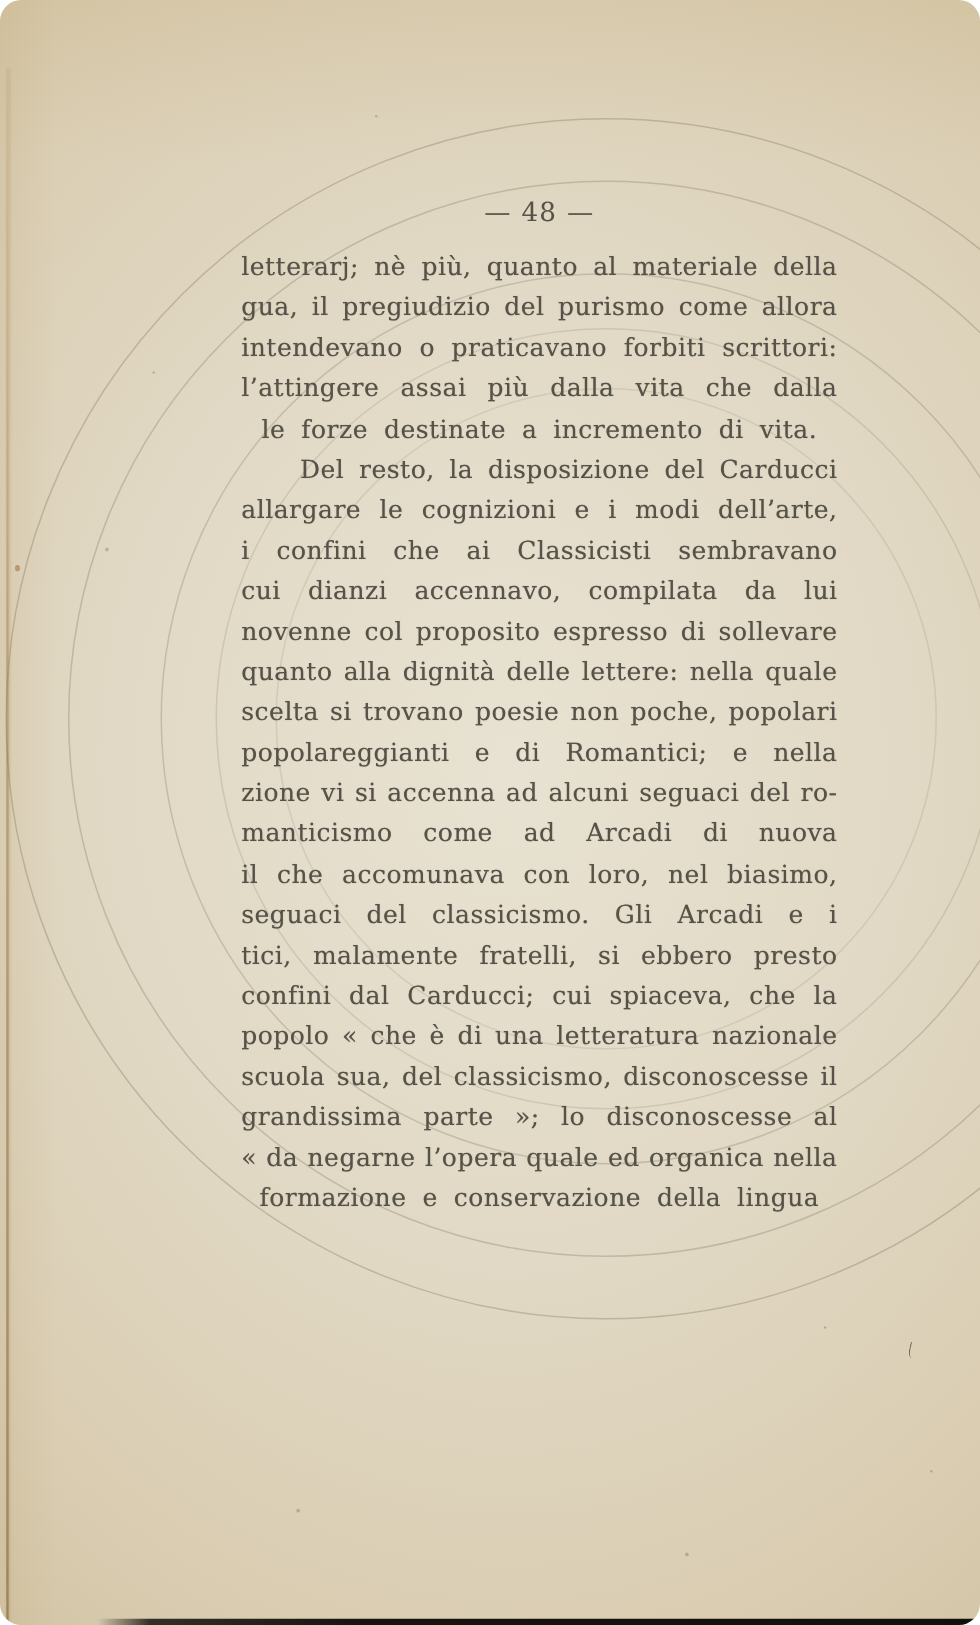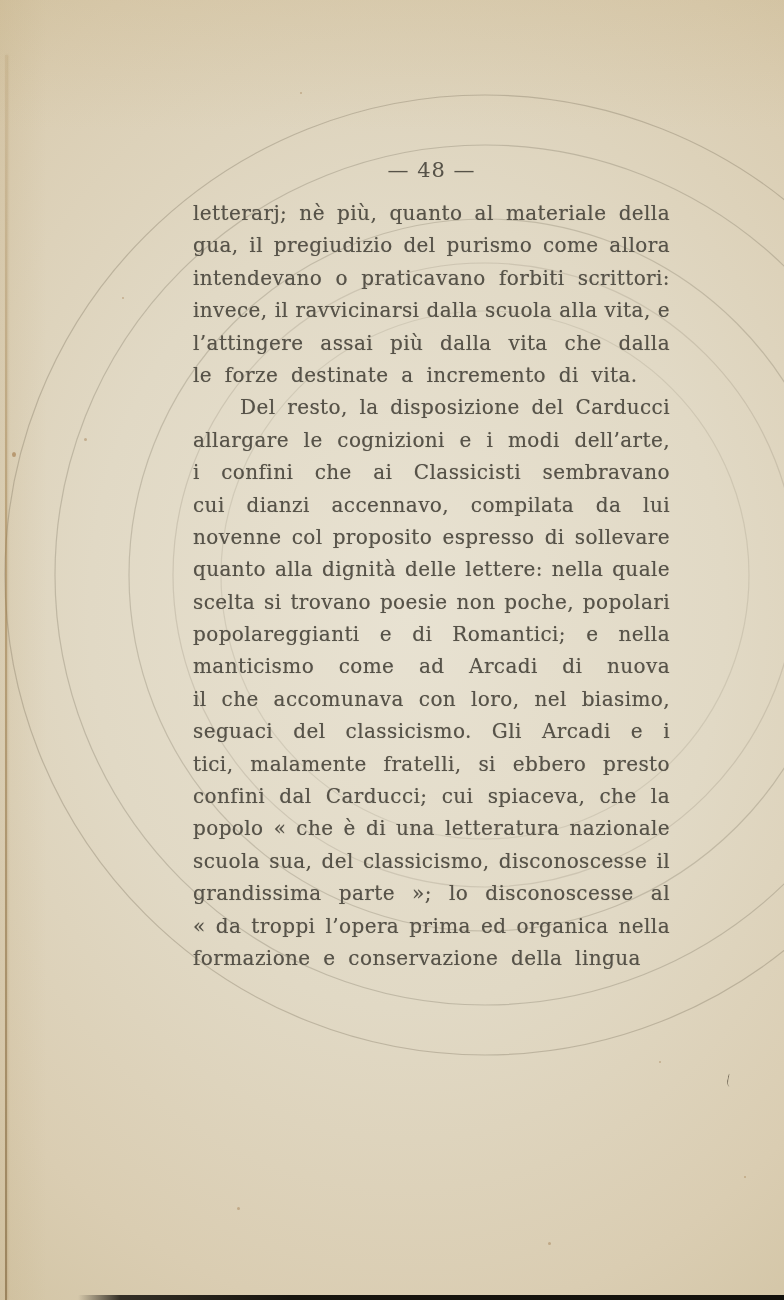--- a/index.html
+++ b/index.html
@@ -12,20 +12,21 @@
     position: relative;
     width: 784px;
     height: 1300px;
     overflow: hidden;
     font-family: "DejaVu Serif", "Liberation Serif", serif;
     background:
       linear-gradient(180deg, rgba(199,176,130,0.22) 0%, rgba(199,176,130,0) 10%),
       linear-gradient(90deg, rgba(190,166,120,0.18) 0%, rgba(190,166,120,0) 6%),
       radial-gradient(90% 68% at 52% 47%, #e8e2d2 0%, #e1d9c5 45%, #dacdb2 80%, #d2c4a4 100%);
     color: var(--ink);
+    border-radius: 17px;
   }
   
   .stamp-svg { position:absolute; left:0; top:0; pointer-events:none; }
   
   .edge-left {
     position:absolute; left:5px; top:55px; bottom:0; width:2px;
     background: linear-gradient(180deg, rgba(158,124,72,0.15), rgba(158,124,72,0.55) 40%, rgba(120,92,50,0.6));
     box-shadow: 1px 0 2px rgba(158,124,72,0.25);
   }
   
@@ -43,21 +44,21 @@
     font-size:20px; letter-spacing:0.4px;
     text-rendering: optimizeLegibility;
   }
   .line {
     height:32.4px; line-height:32.4px;
     text-align:justify; overflow:hidden;
     text-shadow: 0 0 0.7px rgba(86,82,72,0.55);
   }
   .line::after { content:""; display:inline-block; width:100%; height:0; vertical-align:top; }
   .line.indent { text-indent:47px; }
-  .line.flush { text-align:left; word-spacing:6px; }
+  .line.flush { text-align:center; word-spacing:6px; }
   .line.flush::after { content:none; }
   
   .pen-mark {
     position:absolute; left:727px; top:1074px; width:5px; height:13px;
     border-left:1.6px solid rgba(72,64,50,0.7);
     border-radius: 0 0 0 70%;
     transform: rotate(14deg);
   }
   .speck { position:absolute; border-radius:50%; background: rgba(146,104,58,0.38); }
 </style>
@@ -78,40 +79,40 @@
 
   <div class="edge-left"></div>
   <div class="edge-bottom"></div>
 
   <div class="page-number">— 48 —</div>
 
   <div class="text-block">
       <div class="line">letterarj; nè più, quanto al materiale della lin</div>
       <div class="line">gua, il pregiudizio del purismo come allora lo</div>
       <div class="line">intendevano o praticavano forbiti scrittori: ma,</div>
-      <div class="line">invece, il ravvicinarsi dalla scuola alla vita, e</div>
       <div class="line">l’attingere assai più dalla vita che dalla scuola</div>
       <div class="line flush">le forze destinate a incremento di vita.</div>
       <div class="line indent">Del resto, la disposizione del Carducci ad</div>
       <div class="line">allargare le cognizioni e i modi dell’arte, oltre</div>
       <div class="line">i confini che ai Classicisti sembravano neces-</div>
       <div class="line">cui dianzi accennavo, compilata da lui dician-</div>
       <div class="line">novenne col proposito espresso di sollevare il</div>
       <div class="line">quanto alla dignità delle lettere: nella quale</div>
       <div class="line">scelta si trovano poesie non poche, popolari e</div>
       <div class="line">popolareggianti e di Romantici; e nella prefa-</div>
+      <div class="line">zione vi si accenna ad alcuni seguaci del ro-</div>
       <div class="line">manticismo come ad Arcadi di nuova maniera,</div>
       <div class="line">il che accomunava con loro, nel biasimo, troppi</div>
       <div class="line">seguaci del classicismo. Gli Arcadi e i Roman-</div>
       <div class="line">tici, malamente fratelli, si ebbero presto altre</div>
       <div class="line">confini dal Carducci; cui spiaceva, che la</div>
       <div class="line">popolo « che è di una letteratura nazionale</div>
       <div class="line">scuola sua, del classicismo, disconoscesse il</div>
       <div class="line">grandissima parte »; lo disconoscesse al segno</div>
-      <div class="line">« da troppi l’opera prima ed organica nella</div>
+      <div class="line">« da negarne l’opera quale ed organica nella</div>
       <div class="line flush">formazione e conservazione della lingua ».</div>
     </div>
 
   <div class="pen-mark"></div>
 
   <div class="speck" style="left:237px;top:1207px;width:3px;height:3px;"></div>
   <div class="speck" style="left:84px;top:438px;width:3px;height:3px;"></div>
   <div class="speck" style="left:12px;top:452px;width:4px;height:5px;background:rgba(150,100,45,0.5);"></div>
   <div class="speck" style="left:300px;top:92px;width:2px;height:2px;"></div>
   <div class="speck" style="left:659px;top:1061px;width:2px;height:2px;"></div>

